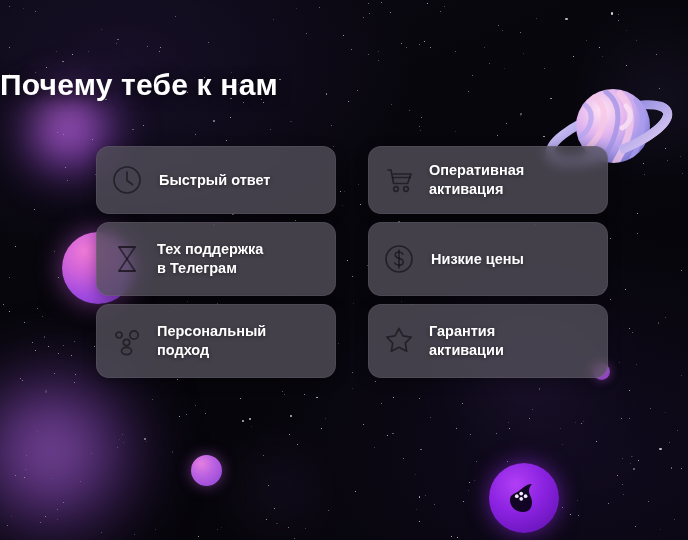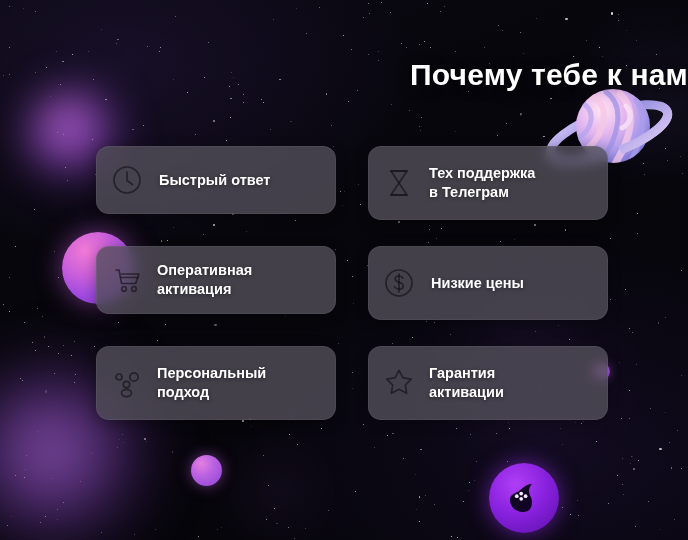--- a/index.html
+++ b/index.html
@@ -46,29 +46,29 @@
   .orb.o3{left:593px;top:363px;width:17px;height:17px;
     background:radial-gradient(circle at 34% 28%,#e07ddd 0%,#b45ce0 45%,#8b3fd0 100%);
     box-shadow:0 0 10px rgba(185,90,225,.55);}
 
   
   .planet{position:absolute;left:540px;top:76px;width:138px;height:104px;}
   .planet svg{width:100%;height:100%;display:block;}
 
   
   .heading{
-    position:absolute;left:0;right:0;top:38px;text-align:right;
+    position:absolute;left:0;right:0;top:48px;text-align:left;
     font-size:30px;font-weight:700;color:#fff;letter-spacing:.2px;
     text-shadow:0 2px 14px rgba(0,0,0,.8);
   }
 
   
   .grid{
     position:absolute;left:96px;top:146px;width:512px;
-    display:grid;grid-template-columns:240px 240px;gap:26px 32px;
+    display:grid;grid-template-columns:240px 240px;gap:8px 32px;
   }
   .card{
     position:relative;height:66px;border-radius:13px;
     background:rgba(82,79,90,.80);
     border:1px solid rgba(255,255,255,.055);
     box-shadow:0 3px 14px rgba(0,0,0,.32);
     backdrop-filter:blur(6px);
     display:flex;align-items:center;overflow:hidden;
   }
   .card.tall{height:72px;}
@@ -591,44 +591,44 @@
     <div class="card c-r1c1">
       <span class="card-icon">
         <svg width="34" height="34" viewBox="0 0 34 34" fill="none" stroke="currentColor" stroke-width="1.7">
           <circle cx="17" cy="17" r="13"></circle>
             <path d="M17 9v8.5l5.5 4" stroke-linecap="round"></path>
         </svg>
       </span>
       <span class="card-label">Быстрый ответ</span>
     </div>
 
-    <div class="card tall c-r2c1">
-      <span class="card-icon">
-        <svg width="34" height="34" viewBox="0 0 34 34" fill="none" stroke="currentColor" stroke-width="1.7" stroke-linejoin="round" stroke-linecap="round">
-          <path d="M9 5h16L9 29h16"></path>
-          <path d="M9 29h16L9 5h16"></path>
-        </svg>
-      </span>
-      <span class="card-label">Тех поддержка
-в Телеграм</span>
-    </div>
-
     <div class="card c-r1c2">
       <span class="card-icon">
         <svg width="34" height="34" viewBox="0 0 34 34" fill="none" stroke="currentColor" stroke-width="1.7">
           <path d="M6 7h3l2.6 13.5h14L29 11H11.6" stroke-linecap="round" stroke-linejoin="round"></path>
           <path d="M11 14.5h17" stroke-linecap="round"></path>
           <circle cx="14" cy="26" r="2.3"></circle>
             <circle cx="24" cy="26" r="2.3"></circle>
         </svg>
       </span>
       <span class="card-label">Оперативная
 активация</span>
     </div>
 
+    <div class="card tall c-r2c1">
+      <span class="card-icon">
+        <svg width="34" height="34" viewBox="0 0 34 34" fill="none" stroke="currentColor" stroke-width="1.7" stroke-linejoin="round" stroke-linecap="round">
+          <path d="M9 5h16L9 29h16"></path>
+          <path d="M9 29h16L9 5h16"></path>
+        </svg>
+      </span>
+      <span class="card-label">Тех поддержка
+в Телеграм</span>
+    </div>
+
     <div class="card tall c-r3c1">
       <span class="card-icon">
         <svg width="34" height="34" viewBox="0 0 34 34" fill="none" stroke="currentColor" stroke-width="1.7">
           <circle cx="17" cy="17" r="13"></circle>
           <path d="M21 12.2c-.9-1.5-2.4-2.2-4-2.2-2.3 0-3.8 1.3-3.8 3.1 0 4.3 8 2.3 8 6.8 0 2-1.8 3.3-4.2 3.3-1.9 0-3.5-.8-4.4-2.3" stroke-linecap="round"></path>
           <path d="M17 8v18" stroke-linecap="round"></path>
         </svg>
       </span>
       <span class="card-label">Низкие цены</span>
     </div>

